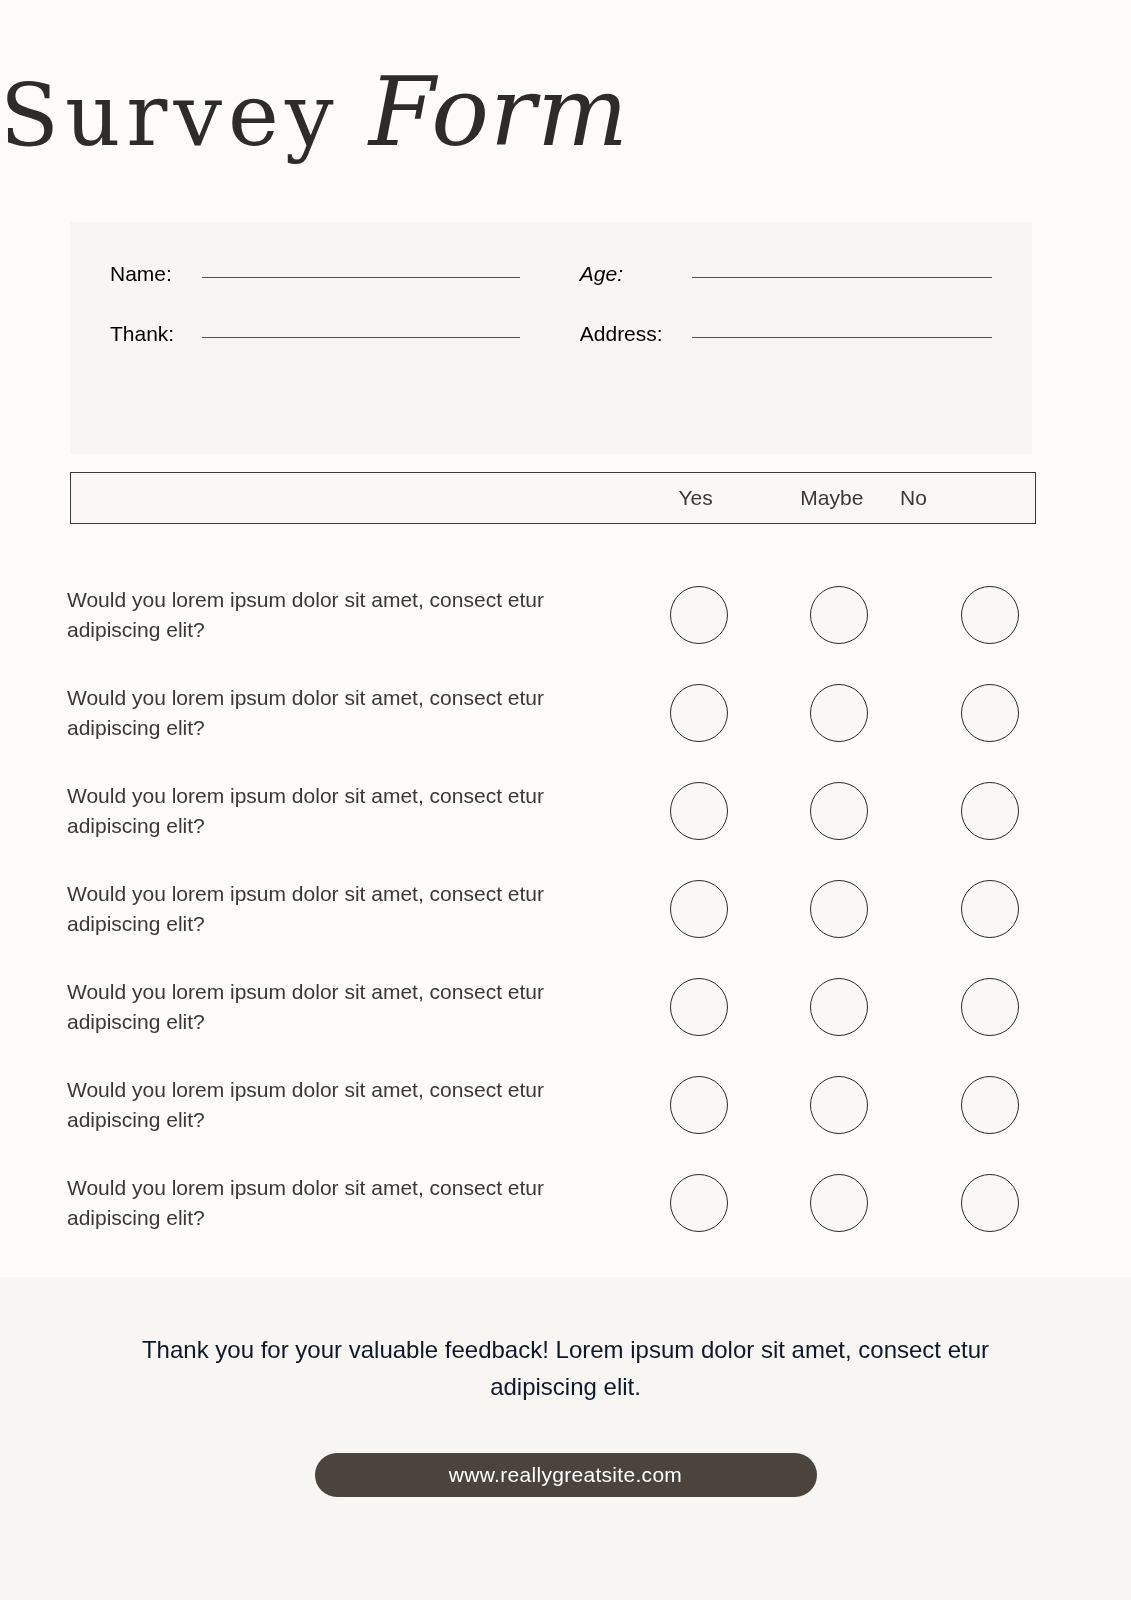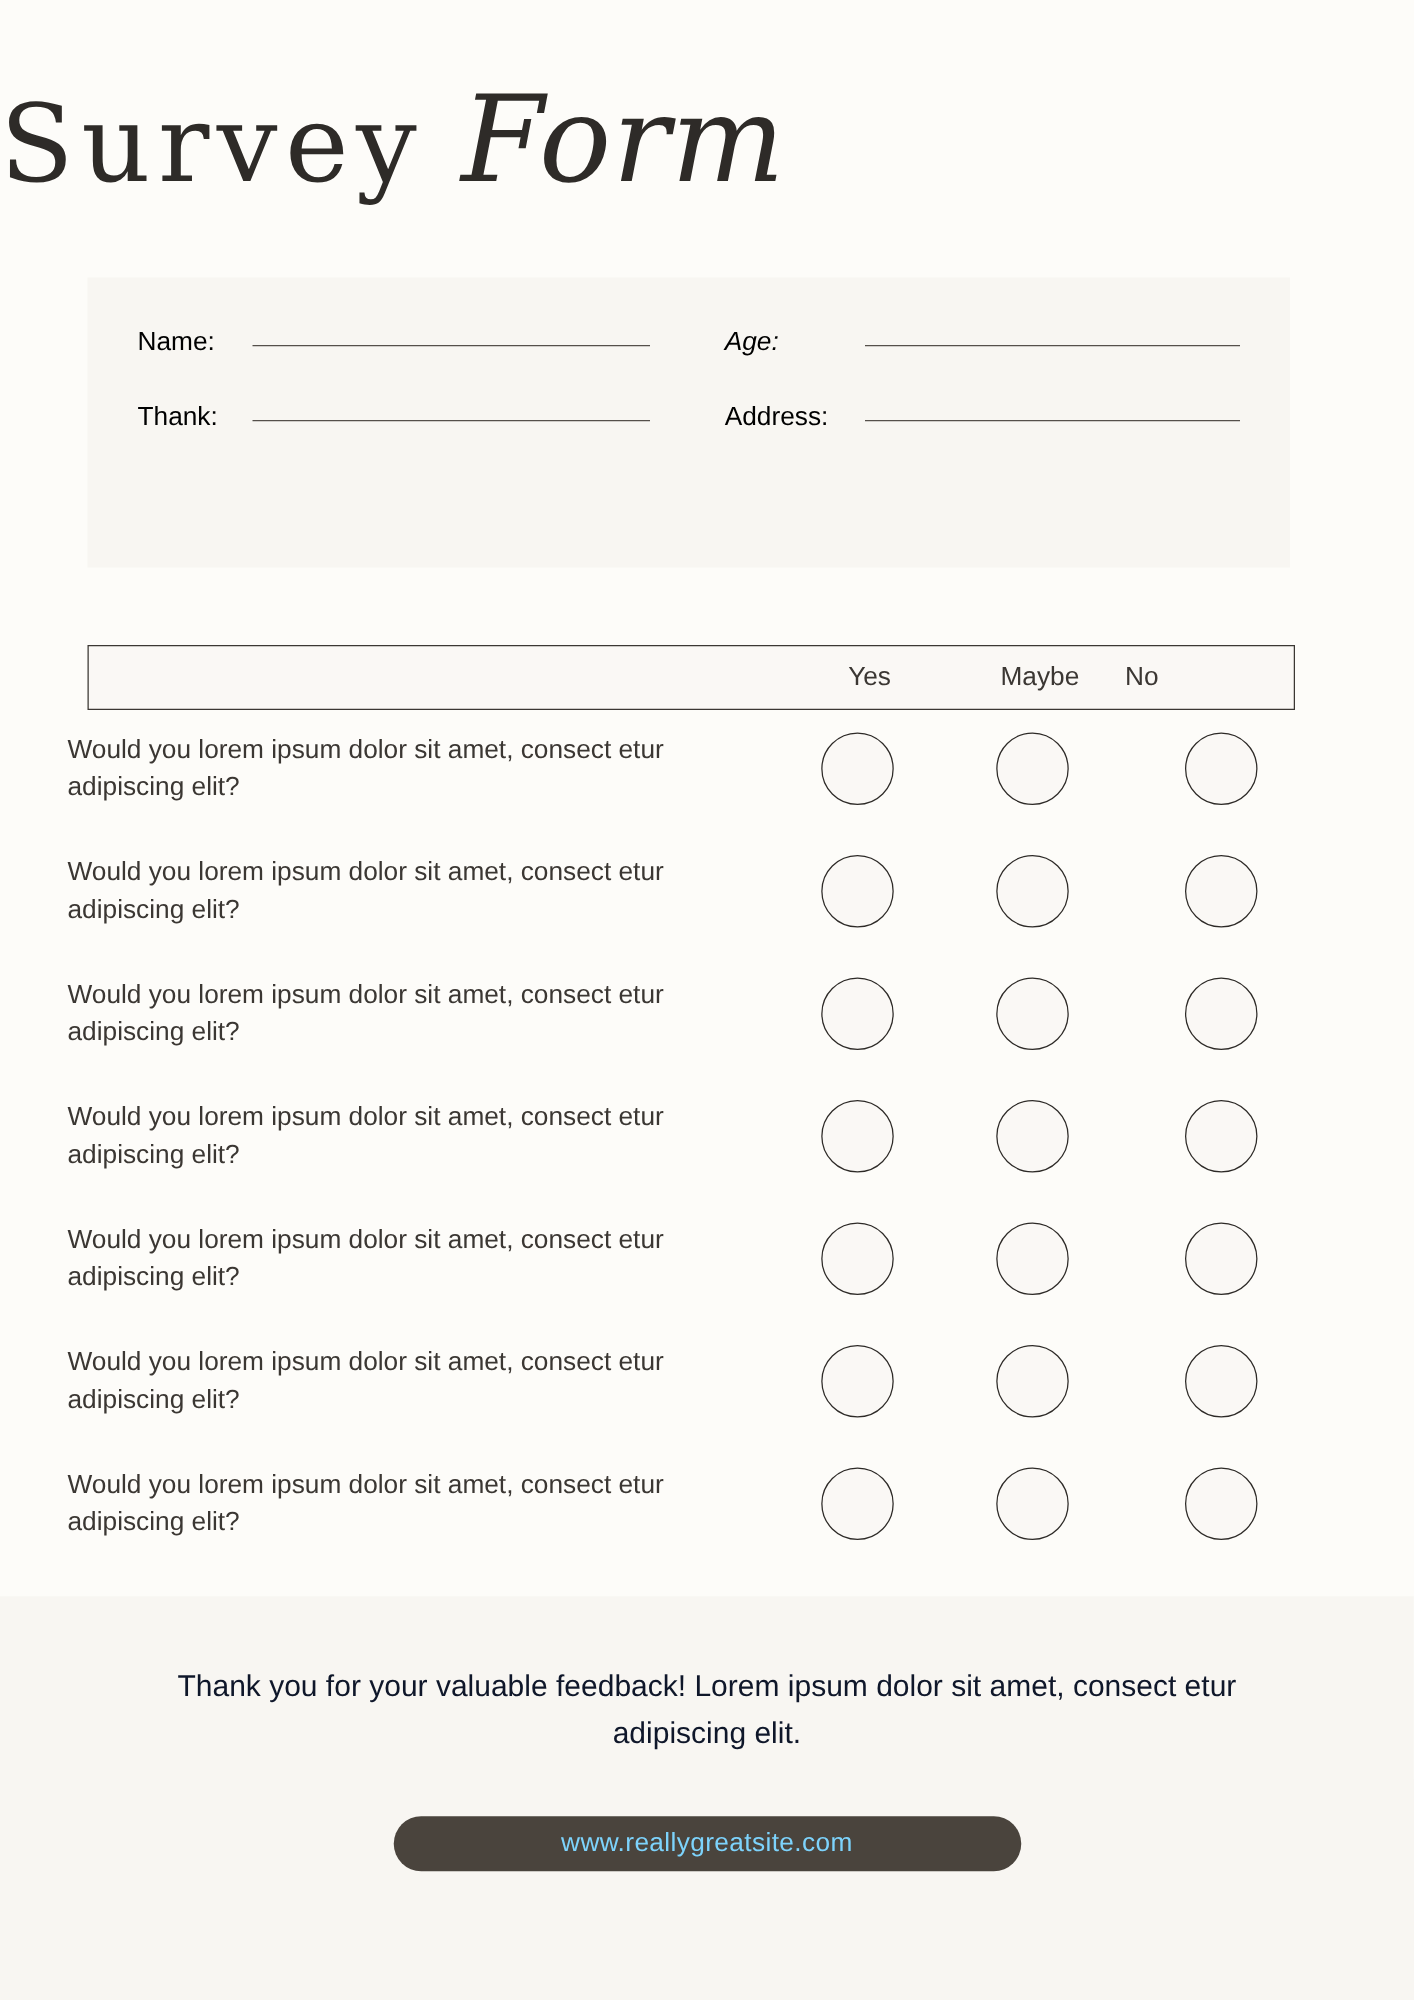--- a/index.html
+++ b/index.html
@@ -80,42 +80,42 @@
     position: relative;
     top: -3px;
   }
   .rule.short { max-width: 318px; }
   .rule.long  { max-width: 318px; }
 
   
   .header-bar {
     position: absolute;
     left: 70px;
-    top: 516px;
+    top: 472px;
     width: 966px;
     height: 52px;
     border: 1px solid #3b3733;
     box-sizing: border-box;
     background: #faf8f5;
     display: flex;
     align-items: center;
   }
   .header-spacer { width: 572px; }
   .header-cell {
     width: 140px;
     text-align: center;
     font-size: 21px;
     color: #3b3733;
   }
   .header-cell.no { width: 110px; text-align: left; padding-right: 28px; }
 
   
   .questions {
     position: absolute;
-    left: 54px;
+    left: 67px;
     top: 566px;
     width: 966px;
   }
   .q-row {
     display: flex;
     align-items: center;
     height: 98px;
   }
   .q-text {
     width: 572px;
@@ -165,21 +165,21 @@
     color: #0f172a;
     margin: 12px auto;
     width: 900px;
   }
   .url-pill {
     margin: 48px auto 0 auto;
     width: 502px;
     height: 44px;
     border-radius: 22px;
     background: #4a443d;
-    color: #7dd3fc;
+    color: #ffffff;
     font-size: 21px;
     display: flex;
     align-items: center;
     justify-content: center;
     letter-spacing: 0.3px;
     cursor: pointer;
   }
 </style>
 </head>
 <body>

